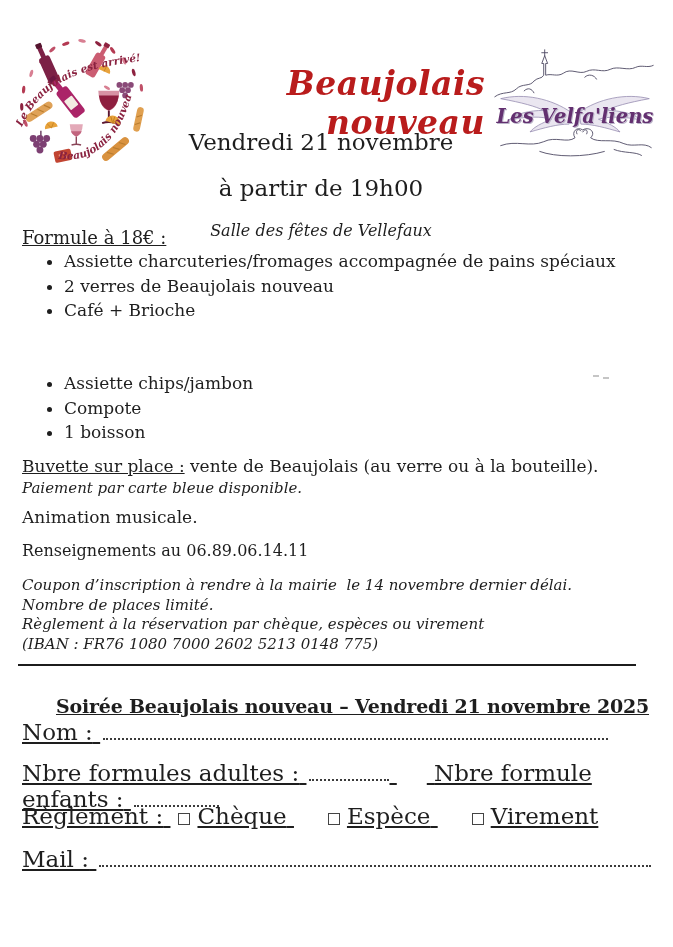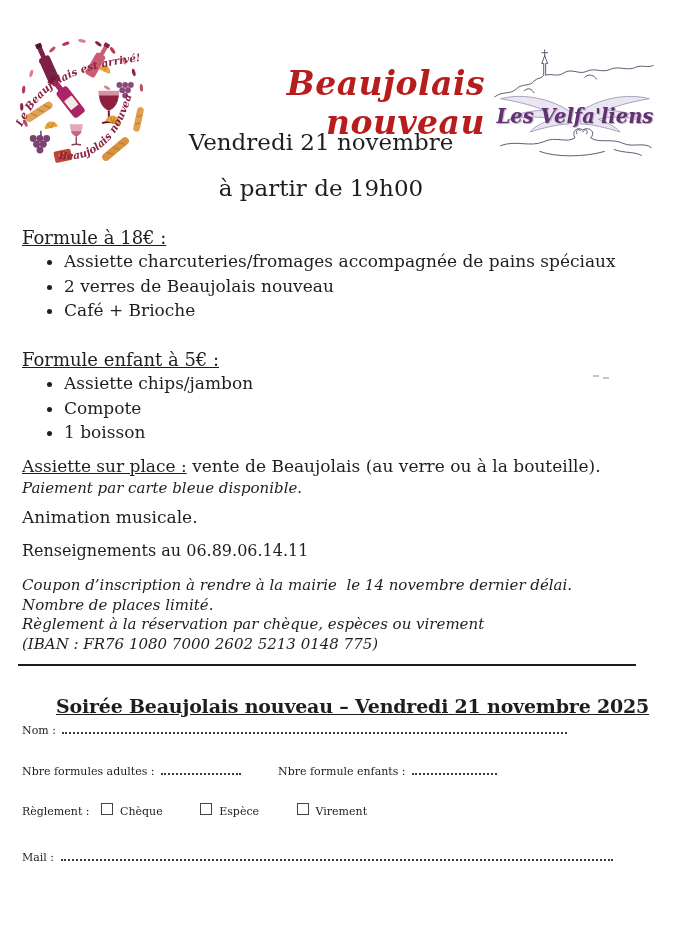--- a/index.html
+++ b/index.html
@@ -29,21 +29,21 @@
   .u { text-decoration:underline; }
   .note-italic { font-size:15px; font-style:italic; }
   .contact-line { font-size:16px; }
   .coupon-notes p { margin:0; font-size:15px; font-style:italic; line-height:19.5px; white-space:pre-wrap; }
   .divider { position:absolute; left:18px; top:664px; width:618px; height:0; border-top:2px solid #1c1c1c; }
   
   .form-heading {
     position:absolute; left:0; top:679px; width:673px; margin:16px; text-align:center;
     font-size:19px; font-weight:bold; text-decoration:underline; letter-spacing:-0.2px;
   }
-  .form-line { font-size:11px; }
+  .form-line { font-size:23px;text-decoration:underline; }
   .leader {
     display:inline-block; height:13px; border-bottom:2px dotted #3b3b3b;
     vertical-align:baseline; margin-left:3px;
   }
   .checkbox {
     display:inline-block; width:10px; height:10px; border:1.3px solid #444;
     vertical-align:-0.5px; margin-right:7px; background:#fff;
   }
   .pay-option { margin-left:34px; white-space:nowrap; }
   .pay-option.first { margin-left:8px; }
@@ -209,38 +209,38 @@
       <path d="M54,116 C70,122 100,122 120,116 M130,114 C140,118 152,116 158,120"></path>
       <path d="M92,98 C90,94 94,92 96,95 M98,96 C100,92 104,94 102,98"></path>
     </g>
     <text class="velfa-shadow" x="91" y="88" text-anchor="middle">Les Velfa'liens</text>
     <text class="velfa-text" x="90" y="87" text-anchor="middle">Les Velfa'liens</text>
   </svg>
 
   <div class="header-block">
     <p class="date-line">Vendredi 21 novembre</p>
     <p class="time-line">à partir de 19h00</p>
+    <p class="venue-line">Salle des fêtes de Vellefaux</p>
   </div>
 
   <div class="abs sec-head" style="top:219px">Formule à 18€ :</div>
   <ul class="menu abs" style="top:249px">
     <li>Assiette charcuteries/fromages accompagnée de pains spéciaux</li>
     <li>2 verres de Beaujolais nouveau</li>
     <li>Café + Brioche</li>
   </ul>
 
-  <div class="abs sec-head" style="top:341px">Formule enfant à 5€ :</div>
   <ul class="menu abs" style="top:371px">
     <li>Assiette chips/jambon</li>
     <li>Compote</li>
     <li>1 boisson</li>
   </ul>
 
   <div class="abs body-line" style="top:456px">
-    <span class="u">Assiette sur place :</span>
+    <span class="u">Buvette sur place :</span>
     <span>vente de Beaujolais (au verre ou à la bouteille).</span>
   </div>
   <div class="abs note-italic" style="top:479px">Paiement par carte bleue disponible.</div>
 
   <div class="abs body-line" style="top:507px">Animation musicale.</div>
   <div class="abs contact-line" style="top:541px">Renseignements au 06.89.06.14.11</div>
 
   <div class="abs coupon-notes" style="top:576px">
     <p>Coupon d’inscription à rendre à la mairie  le 14 novembre dernier délai.</p>
     <p>Nombre de places limité.</p>

